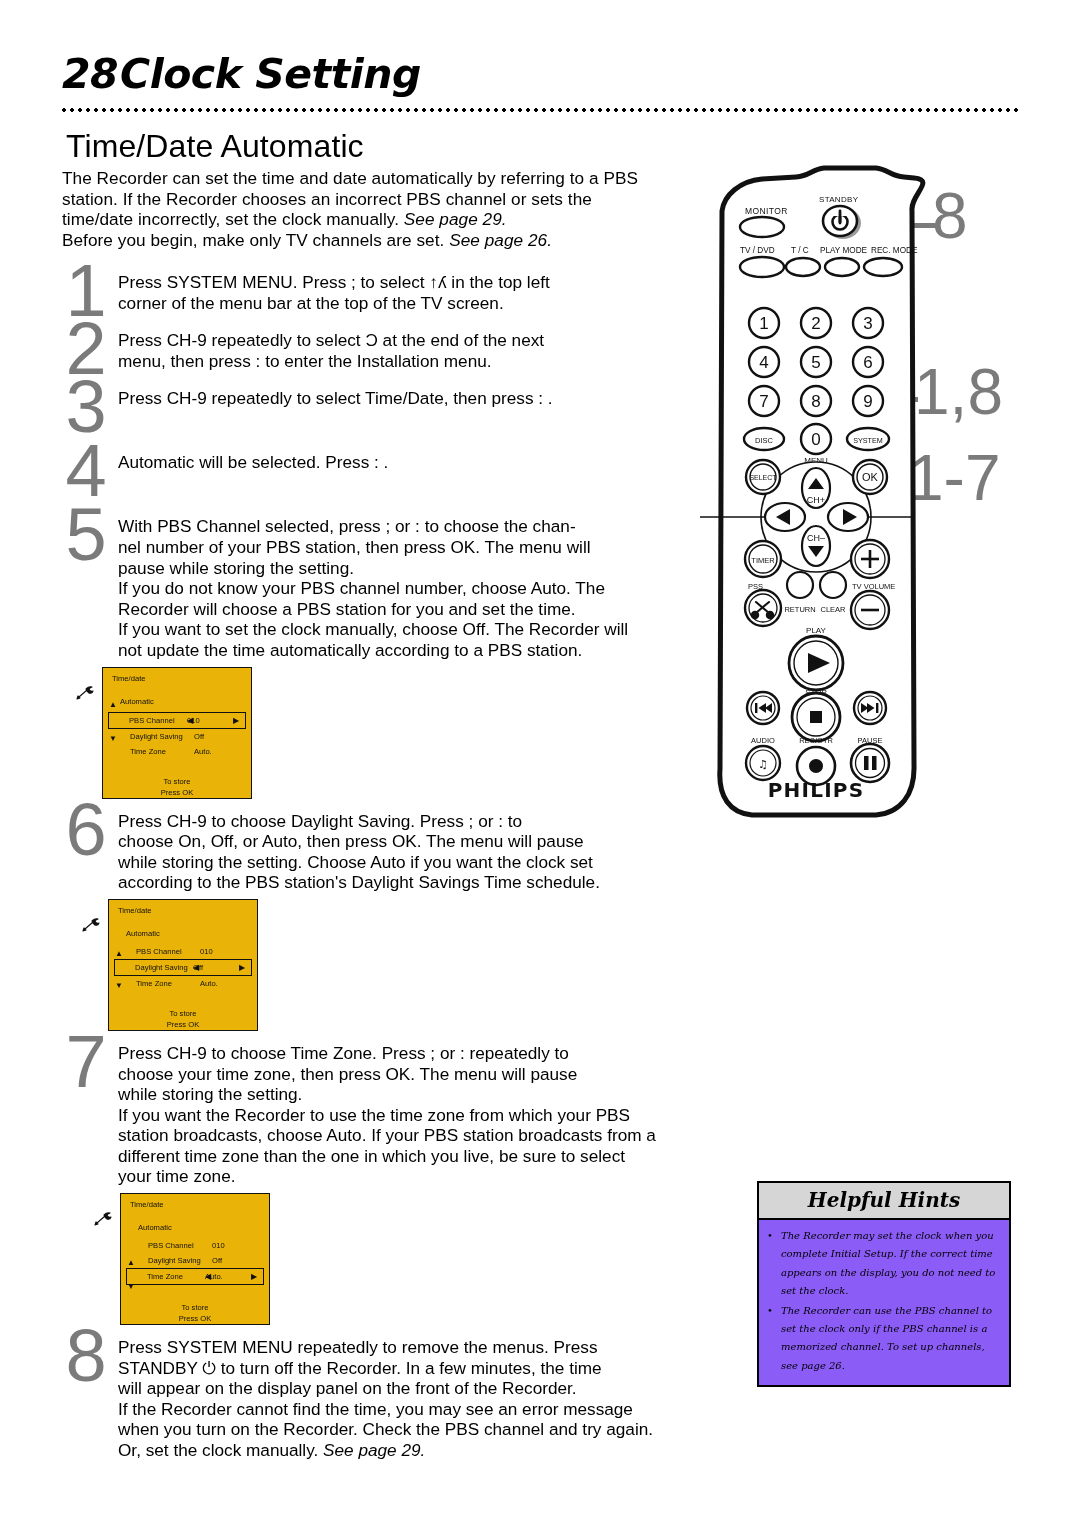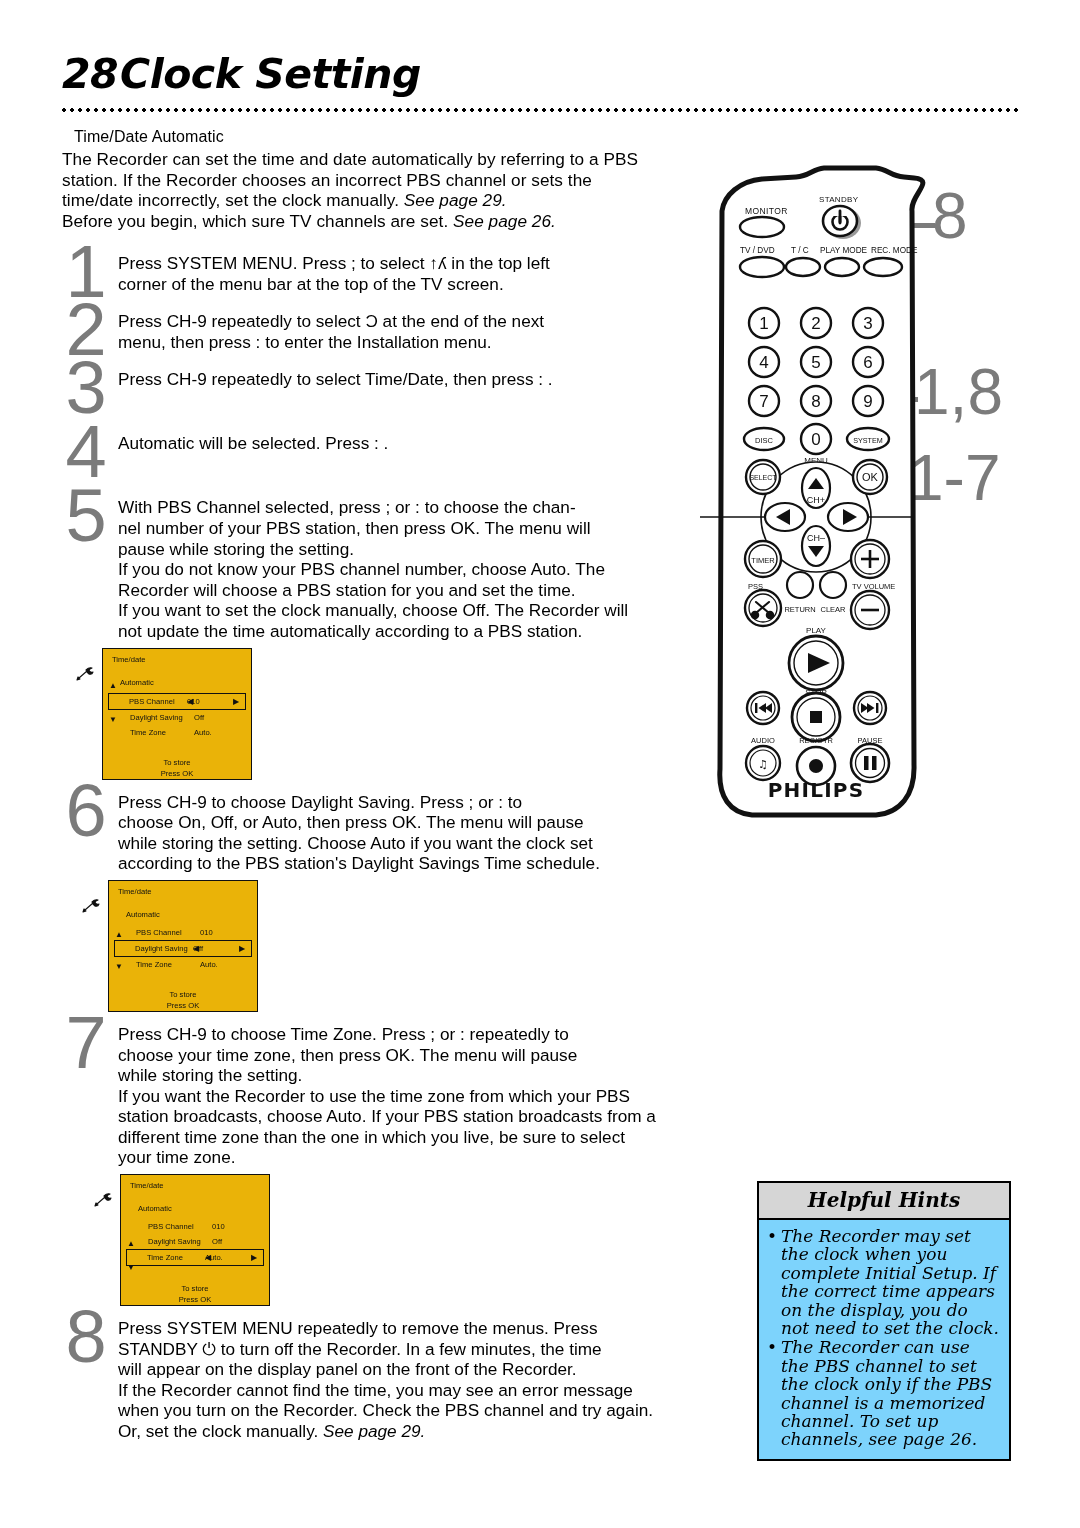--- a/index.html
+++ b/index.html
@@ -18,21 +18,21 @@
   }
   .hdr-title .num{margin-right:2px;}
   .dotrule{
     position:absolute;left:62px;top:108px;width:958px;height:6px;
     background-image:radial-gradient(circle at 2px 2px, #000 1.6px, rgba(0,0,0,0) 1.9px);
     background-size:8px 6px;background-repeat:repeat-x;
   }
 
   
   .left{position:absolute;left:62px;top:128px;width:600px;}
-  .sec-title{font-size:16px;letter-spacing:.1px;margin:0 0 3px 12px;}
+  .sec-title{font-size:32px;letter-spacing:.1px;margin:0 0 3px 4px;}
   .intro{font-size:17.2px;line-height:20.6px;letter-spacing:.05px;}
   .intro .it{font-style:italic;}
 
   .steps{margin-top:20px;position:relative;}
   .step{position:relative;min-height:34px;padding-left:56px;margin-bottom:2px;}
   .stepnum{
     position:absolute;left:-4px;top:-16px;width:56px;text-align:center;
     font-size:74px;line-height:74px;color:#7b7b7b;
     font-family:"Liberation Sans",sans-serif;font-weight:400;
   }
@@ -68,31 +68,31 @@
   .remote-area{position:absolute;left:700px;top:165px;width:330px;height:700px;}
   .callout{
     position:absolute;color:#7b7b7b;font-size:62px;line-height:62px;
     font-family:"Liberation Sans",sans-serif;
   }
   .cline{position:absolute;background:#7b7b7b;height:5px;}
 
   
   .hints{
     position:absolute;left:757px;top:1181px;width:250px;
-    border:2.2px solid #000;background:#7dd3fc;
+    border:2.2px solid #000;background:#8b5cf6;
   }
   .hints-h{
     background:#d6d6d6;border-bottom:2.2px solid #000;
     text-align:center;font-weight:bold;font-style:italic;font-size:20px;
     padding:5px 0 6px 0;font-family:"DejaVu Serif",serif;
   }
   .hints-b{padding:7px 10px 9px 8px;}
   .hints-b ul{margin:0;padding:0;list-style:none;}
   .hints-b li{
-    font-style:italic;font-size:17px;line-height:18.4px;
+    font-style:italic;font-size:10px;line-height:18.4px;
     padding-left:14px;position:relative;margin-bottom:1px;
     font-family:"DejaVu Serif",serif;
   }
   .hints-b li:before{content:"\2022";position:absolute;left:0;top:0;font-style:normal;}
 </style>
 </head>
 <body>
 
 <div class="page">
 
@@ -104,21 +104,21 @@
   <div class="dotrule"></div>
 
   <div class="left">
 
     <div class="sec-title">Time/Date Automatic</div>
 
     <div class="intro">
       <span>The Recorder can set the time and date automatically by referring to a PBS</span><br>
       <span>station. If the Recorder chooses an incorrect PBS channel or sets the</span><br>
       <span>time/date incorrectly, set the clock manually. </span><span class="it">See page 29.</span><br>
-      <span>Before you begin, which sure TV channels are set. </span><span class="it">See page 26.</span>
+      <span>Before you begin, make only TV channels are set. </span><span class="it">See page 26.</span>
     </div>
 
     <div class="steps">
 
       <div class="step" style="min-height:56px;">
         <div class="stepnum">1</div>
         <div class="steptext">
           <span>Press SYSTEM MENU. Press ; to select ↑ʎ in the top left</span><br>
           <span>corner of the menu bar at the top of the TV screen.</span>
         </div>

